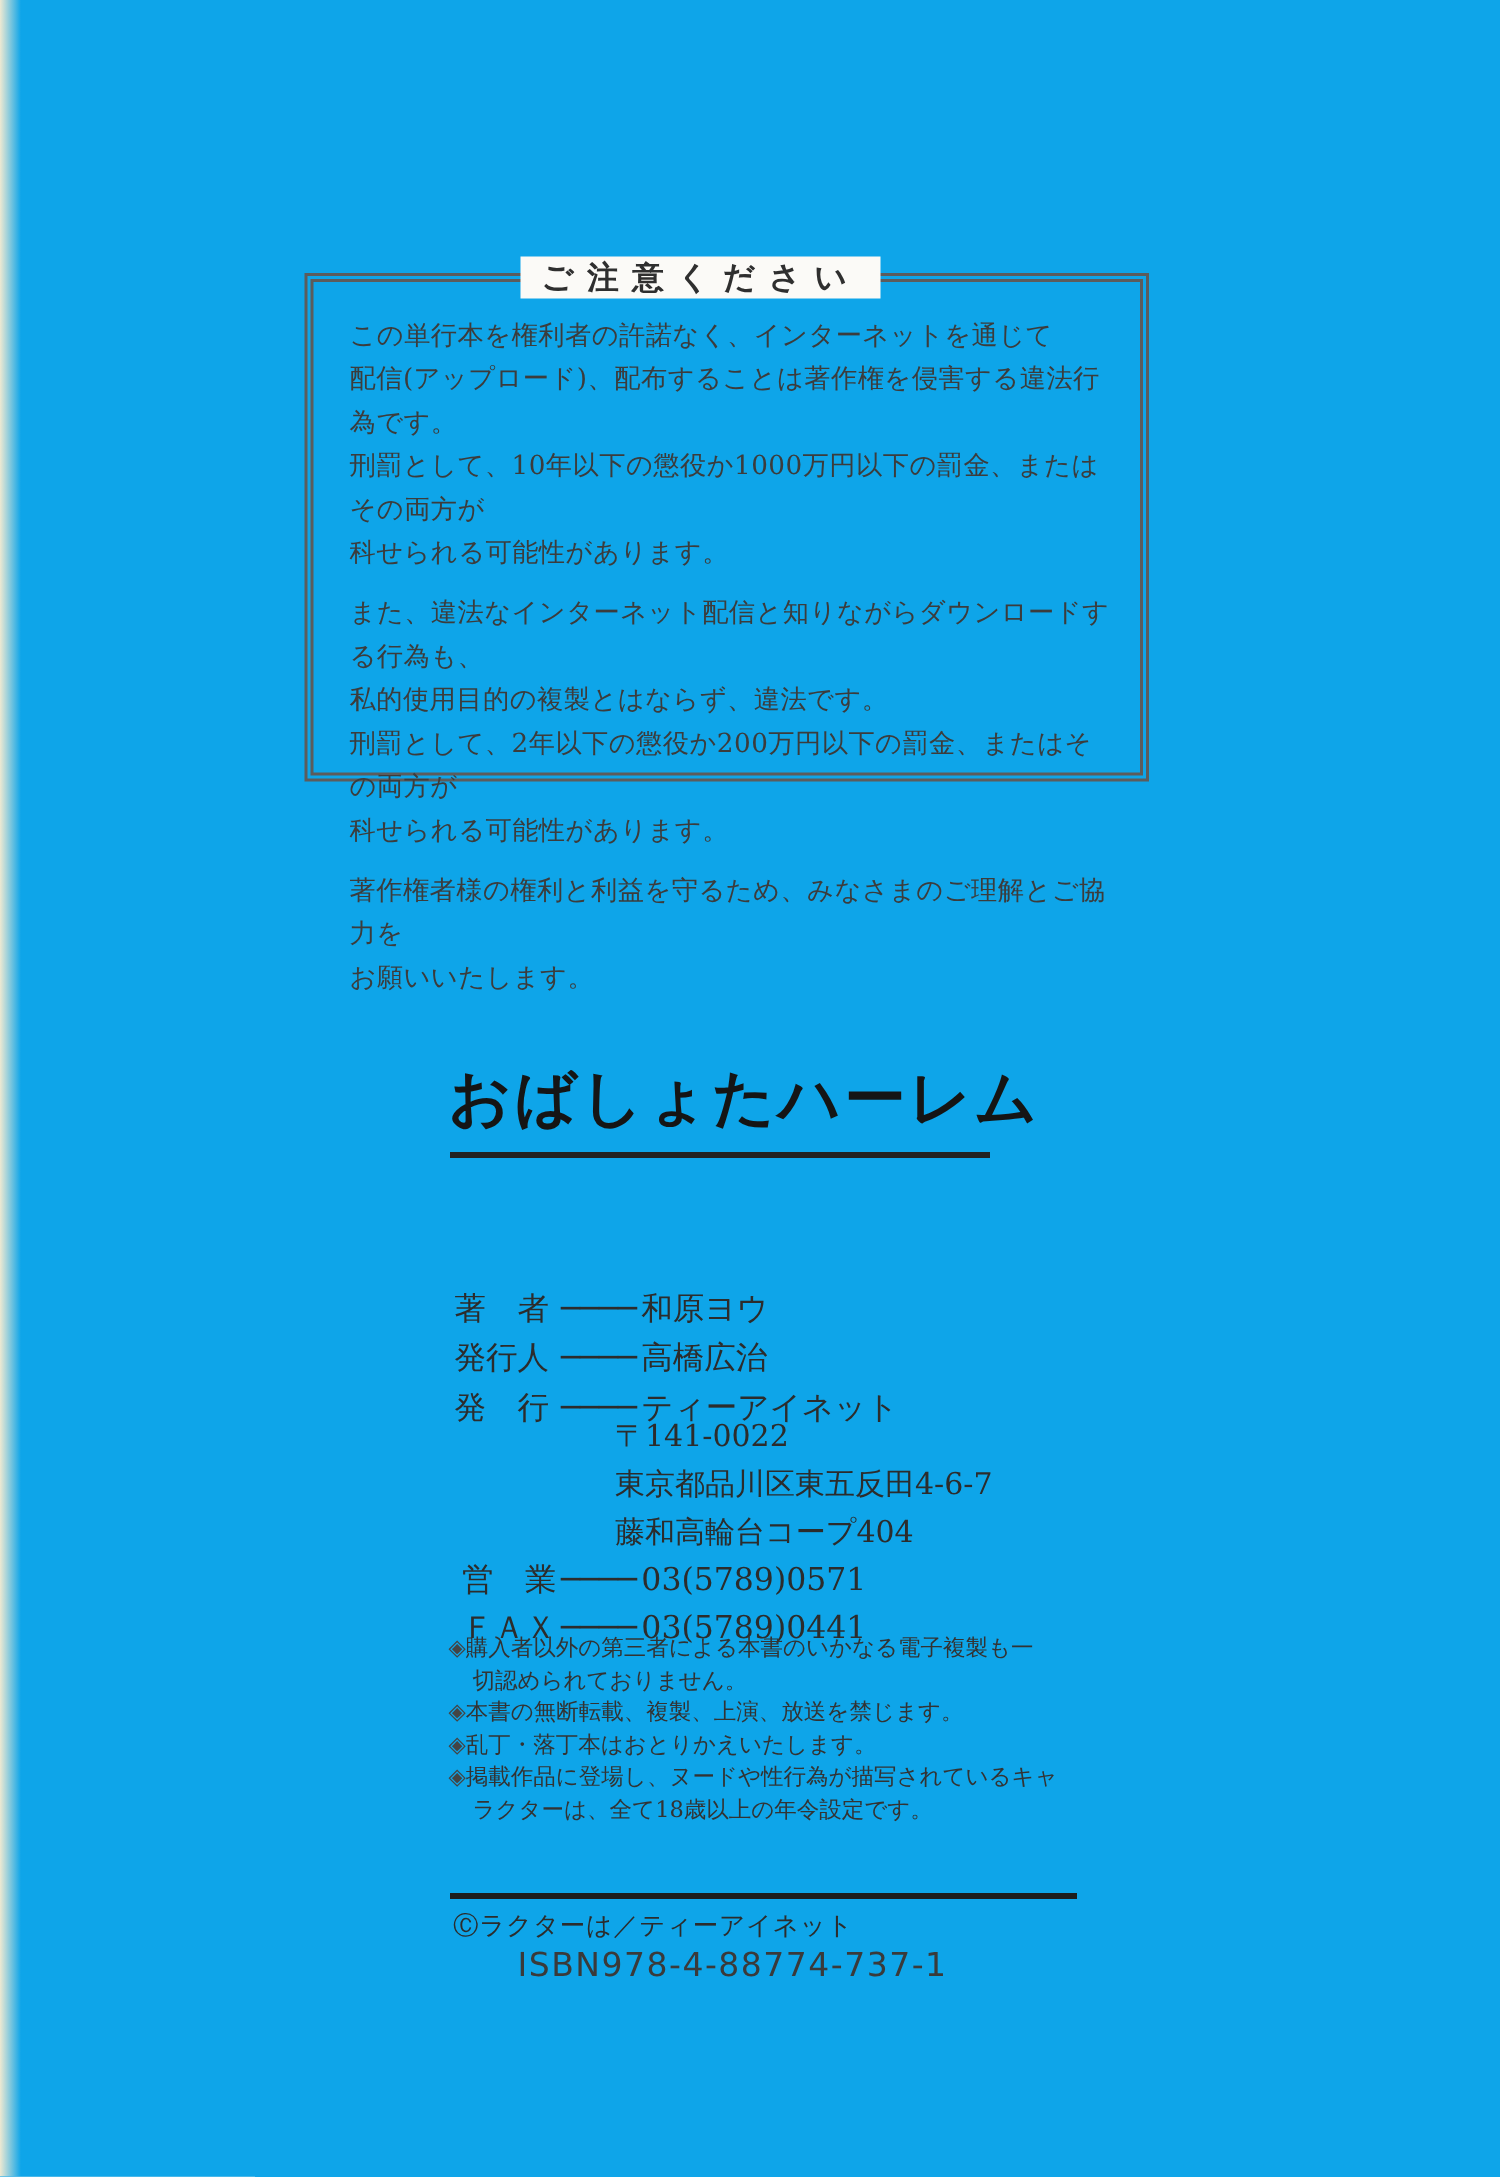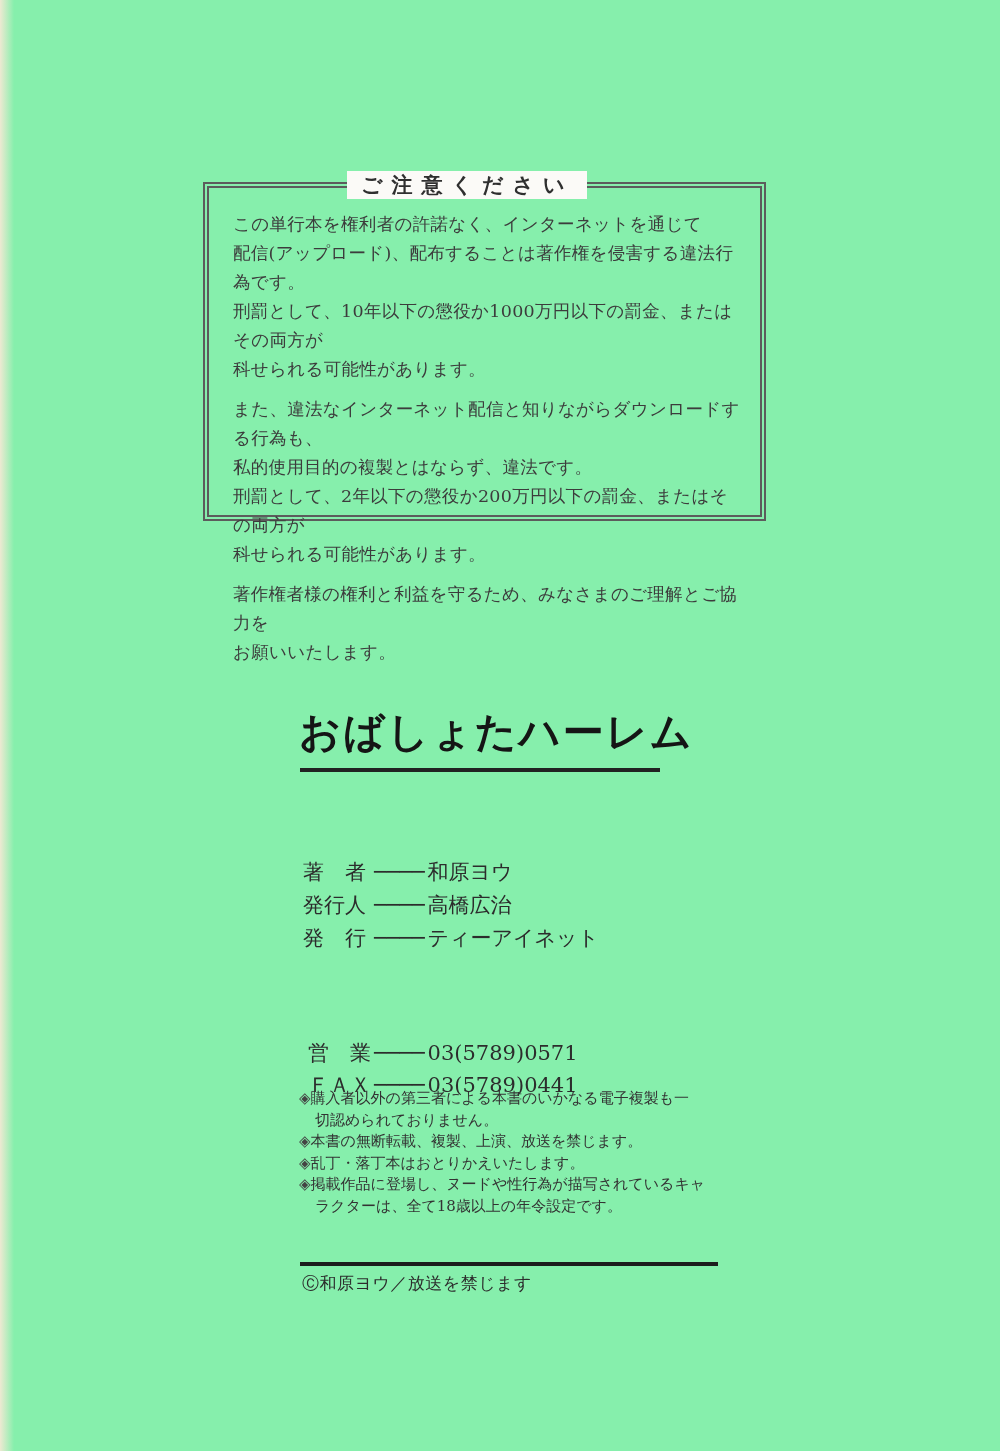--- a/index.html
+++ b/index.html
@@ -4,21 +4,21 @@
 <style>
   html,body{margin:0;padding:0;}
   body{
     width:1000px;height:1451px;
     background:#f2f1ec;
     font-family:"DejaVu Serif","Liberation Serif",serif;
     position:relative;
   }
   .page{
     position:absolute;left:0;top:0;width:1000px;height:1451px;
-    background:#86efac;
+    background:#0ea5e9;
     overflow:hidden;
   }
   .page::before{ 
     content:"";position:absolute;left:0;top:0;width:14px;height:100%;
     background:linear-gradient(to right,#eee9d2,rgba(251,250,247,0));
   }
 
   
   .notice-box{
     position:absolute;left:203px;top:182px;width:563px;height:339px;
@@ -132,35 +132,41 @@
       <span class="credit-label">著　者</span><span class="dash-text">────</span><span class="credit-value">和原ヨウ</span>
     </div>
     <div class="credit-row">
       <span class="credit-label">発行人</span><span class="dash-text">────</span><span class="credit-value">高橋広治</span>
     </div>
     <div class="credit-row">
       <span class="credit-label">発　行</span><span class="dash-text">────</span><span class="credit-value">ティーアイネット</span>
     </div>
   </div>
 
+  <div class="address">
+    <div>〒141-0022</div>
+    <div>東京都品川区東五反田4-6-7</div>
+    <div>藤和高輪台コープ404</div>
+  </div>
 
   <div class="contacts">
     <div class="contact-row">
       <span class="credit-label">営　業</span><span class="dash-text">────</span><span>03(5789)0571</span>
     </div>
     <div class="contact-row">
       <span class="credit-label">ＦＡＸ</span><span class="dash-text">────</span><span>03(5789)0441</span>
     </div>
   </div>
 
   <ul class="notes">
     <li><span class="note-bullet">◈</span><span class="note-text">購入者以外の第三者による本書のいかなる電子複製も一
 切認められておりません。</span></li>
     <li><span class="note-bullet">◈</span><span class="note-text">本書の無断転載、複製、上演、放送を禁じます。</span></li>
     <li><span class="note-bullet">◈</span><span class="note-text">乱丁・落丁本はおとりかえいたします。</span></li>
     <li><span class="note-bullet">◈</span><span class="note-text">掲載作品に登場し、ヌードや性行為が描写されているキャ
 ラクターは、全て18歳以上の年令設定です。</span></li>
   </ul>
 
   <div class="bottom-rule"></div>
-  <div class="copyright">Ⓒ和原ヨウ／放送を禁じます</div>
+  <div class="copyright">Ⓒラクターは／ティーアイネット</div>
+  <div class="isbn">ISBN978-4-88774-737-1</div>
 
 </div>
 
 </body></html>

